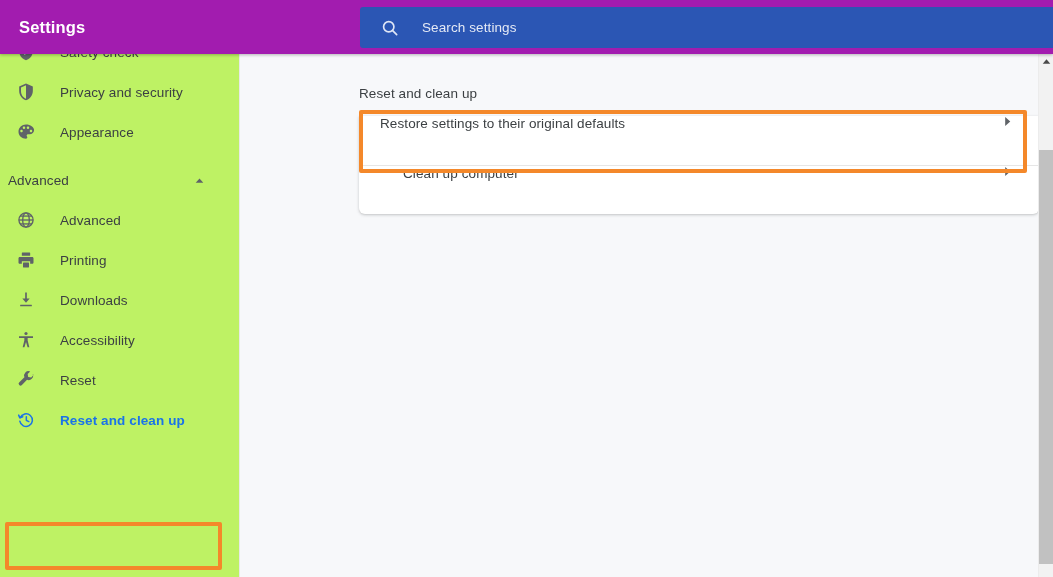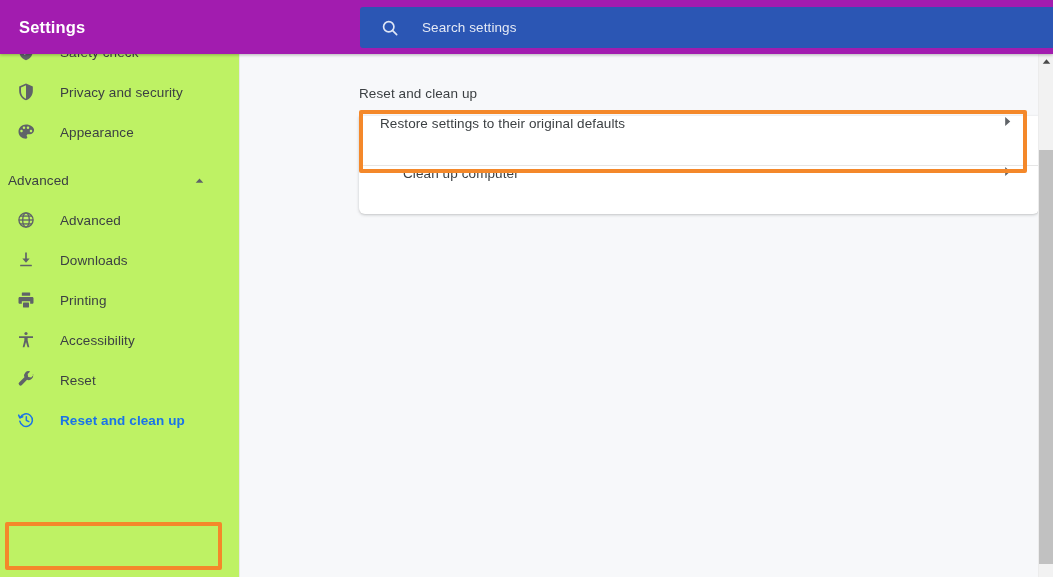--- a/index.html
+++ b/index.html
@@ -263,33 +263,33 @@
         <ellipse cx="12" cy="12" rx="4" ry="8.5"></ellipse>
         <line x1="3.5" y1="12" x2="20.5" y2="12"></line>
         <line x1="5" y1="7.3" x2="19" y2="7.3"></line>
         <line x1="5" y1="16.7" x2="19" y2="16.7"></line>
       </svg>
       <span class="nav-label">Advanced</span>
     </div>
 
     <div class="nav-item">
       <svg class="nav-icon" viewBox="0 0 24 24" fill="currentColor">
-        <path d="M11 3h2v7.2h3.4L12 15.4 7.6 10.2H11V3z"></path>
-        <rect x="5" y="17.6" width="14" height="1.9" rx=".4"></rect>
-      </svg>
-      <span class="nav-label">Downloads</span>
-    </div>
-
-    <div class="nav-item">
-      <svg class="nav-icon" viewBox="0 0 24 24" fill="currentColor">
         <rect x="7" y="3" width="10" height="4" rx=".5"></rect>
         <path d="M4.6 8.4h14.8c1 0 1.6.7 1.6 1.6v5c0 .9-.6 1.6-1.6 1.6H17v-3.2H7v3.2H4.6c-1 0-1.6-.7-1.6-1.6v-5c0-.9.6-1.6 1.6-1.6z"></path>
         <rect x="8.4" y="15" width="7.2" height="6" rx=".5"></rect>
       </svg>
       <span class="nav-label">Printing</span>
+    </div>
+
+    <div class="nav-item">
+      <svg class="nav-icon" viewBox="0 0 24 24" fill="currentColor">
+        <path d="M11 3h2v7.2h3.4L12 15.4 7.6 10.2H11V3z"></path>
+        <rect x="5" y="17.6" width="14" height="1.9" rx=".4"></rect>
+      </svg>
+      <span class="nav-label">Downloads</span>
     </div>
 
     <div class="nav-item">
       <svg class="nav-icon" viewBox="0 0 24 24" fill="currentColor">
         <circle cx="12" cy="4.2" r="1.9"></circle>
         <path d="M3.6 7.6h16.8v2H14v3.1l2 8h-2.1L12 14.3l-1.9 6.4H8l2-8V9.6H3.6v-2z"></path>
       </svg>
       <span class="nav-label">Accessibility</span>
     </div>
 

